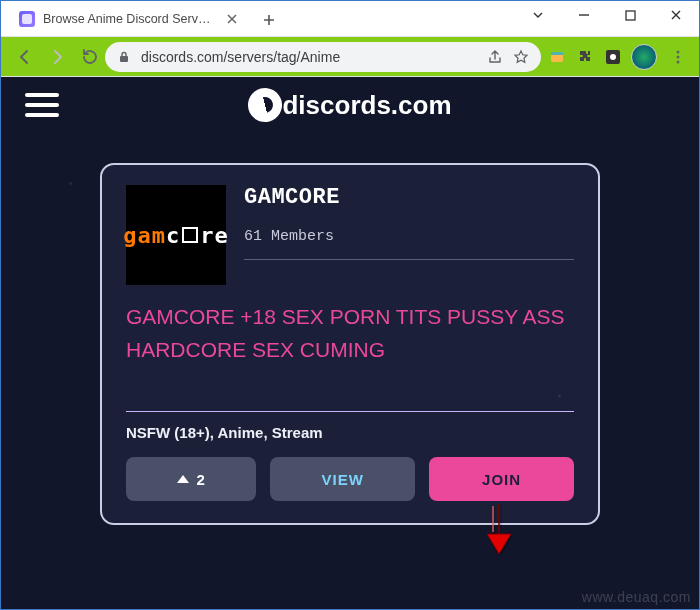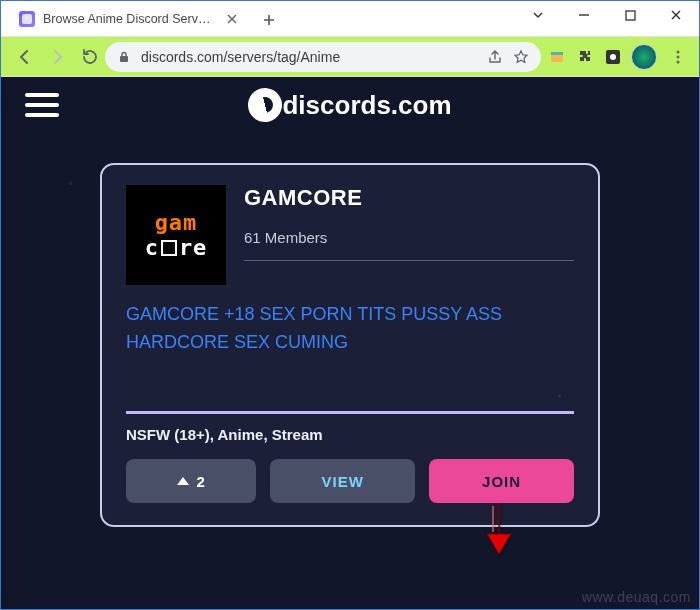--- a/index.html
+++ b/index.html
@@ -63,21 +63,21 @@
     align-items:flex-start;
   }
   .win-btn {
     width:46px;height:30px;
     display:flex;align-items:center;justify-content:center;
     color:#333;
   }
   
   .toolbar {
     height: 40px;
-    background:#bef264;
+    background:#84cc16;
     display:flex;
     align-items:center;
     padding: 0 8px;
     border-bottom:1px solid #e1e1e1;
   }
   .nav-btn {
     width:32px;height:32px;
     display:flex;align-items:center;justify-content:center;
     color:#5f6368;
     border-radius:50%;
@@ -154,40 +154,40 @@
     border:2px solid #c9cfe8;
     border-radius:14px;
     background:#1b2038;
     padding:20px 24px 22px;
     color:#e6e8f0;
   }
   .card-top { display:flex; gap:18px; }
   .thumb {
     width:100px;height:100px;background:#000;
     display:flex;align-items:center;justify-content:center;
-    flex-direction:column;
+    flex-direction:row;
     font-family: monospace;
     font-weight:700;
   }
   .thumb .l1 { color:#ff7a00; font-size:22px; letter-spacing:1px; }
   .thumb .l2 { color:#fff; font-size:22px; letter-spacing:1px; display:flex;align-items:center;gap:2px;}
   .thumb .l2 .sq { display:inline-block;width:16px;height:16px;border:2px solid #fff; }
-  .info { flex:1; }
+  .info { flex:1;font-family:Liberation Mono, monospace; }
   .server-name { font-size:22px; font-weight:700; color:#fff; letter-spacing:0.5px; }
   .sub { font-size:15px; color:#c7cbdc; margin-top:18px; }
   .info hr { border:none;border-top:1px solid #5a607c; margin-top:14px; }
   .desc {
     margin-top:16px;
-    font-size:18px;
+    font-size:21px;
     line-height:1.55;
-    color:#3b82f6;
+    color:#ec4899;
     min-height:110px;
   }
   .tags-row {
-    border-top:3px solid #c4b5fd;
+    border-top:1px solid #c4b5fd;
     padding-top:12px;
     font-size:15px;
     font-weight:600;
     color:#eef0f8;
   }
   .actions {
     display:flex; gap:14px; margin-top:16px;
   }
   .btn {
     flex:1;

